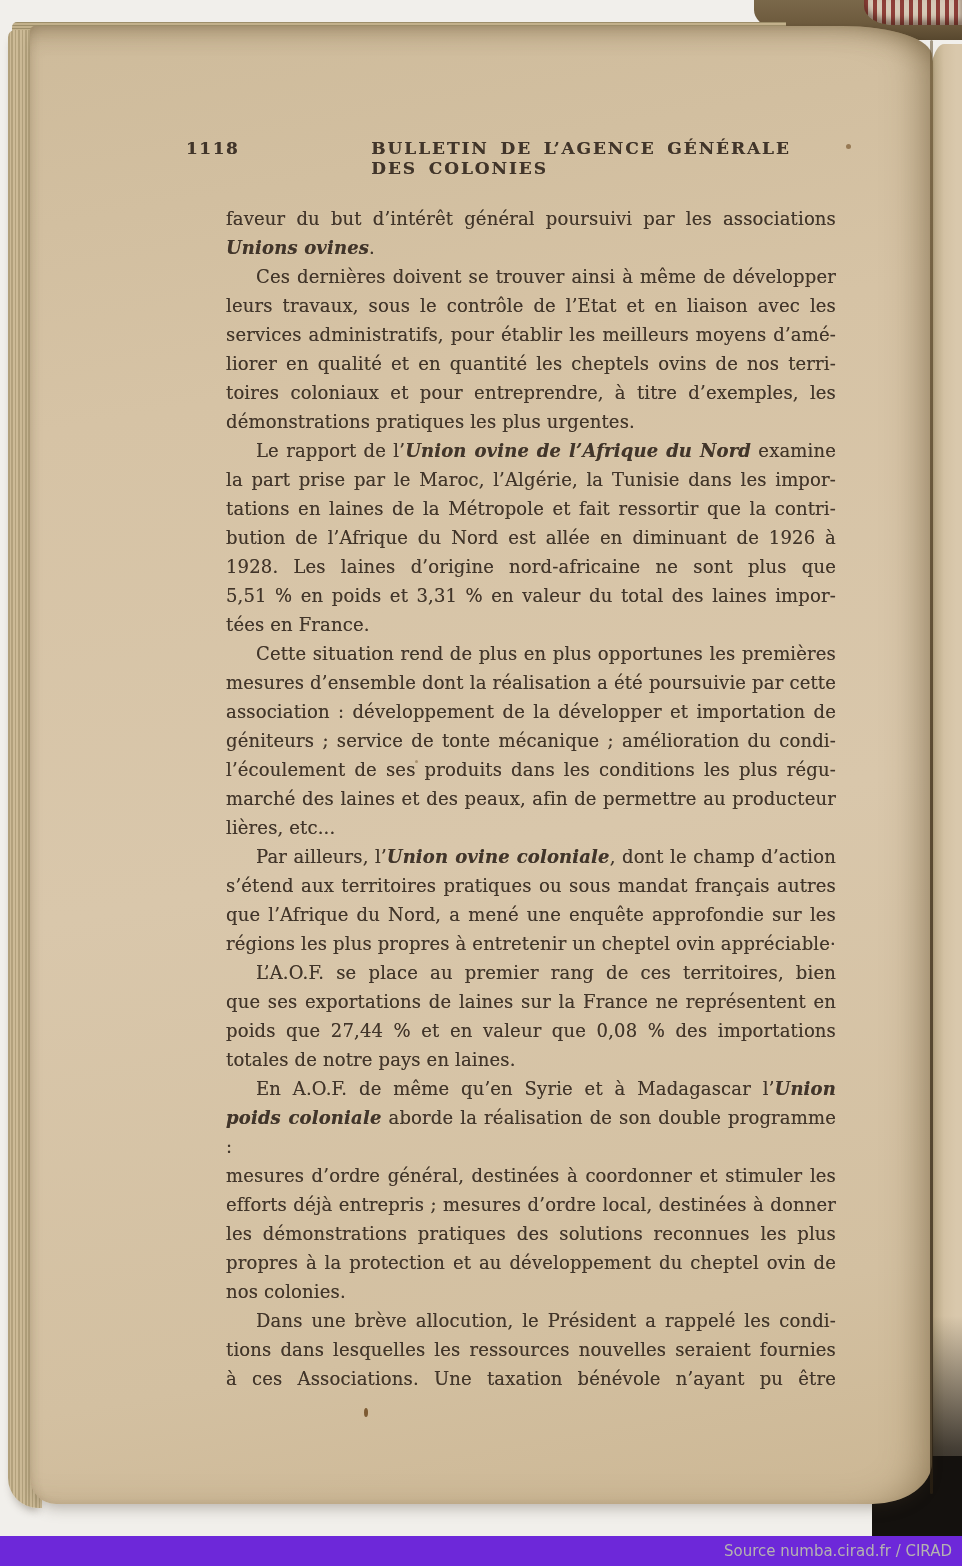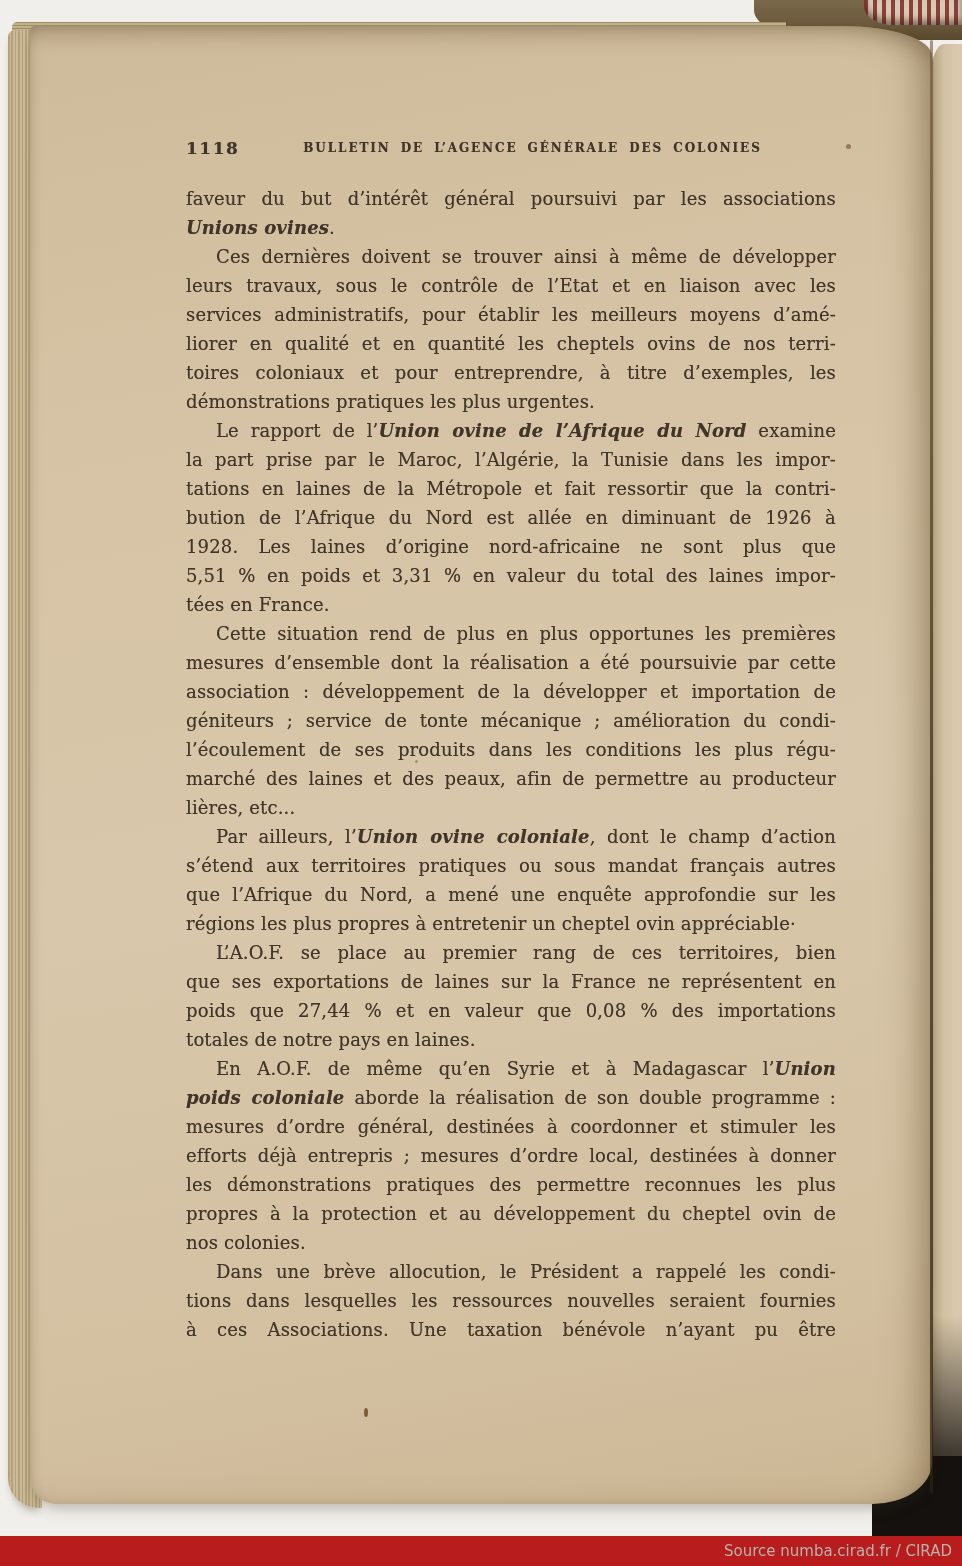--- a/index.html
+++ b/index.html
@@ -43,33 +43,33 @@
     background:linear-gradient(180deg,rgba(99,79,45,0.55),rgba(66,50,27,0.75) 50%,rgba(45,34,19,0.7));
     border-radius:2px; }
   .speck { position:absolute; background:#7d5b33; border-radius:50%; }
   .speck.s1 { left:364px; top:1408px; width:4px; height:9px; }
   .speck.s2 { left:846px; top:144px; width:5px; height:5px; opacity:.7; }
   .speck.s3 { left:415px; top:760px; width:3px; height:3px; opacity:.5; }
 
   
   .content { position:absolute; left:156px; top:112px; width:650px; color:#41352a;
     text-shadow:0 0 0.5px rgba(62,47,32,0.55); }
-  .page-header { display:flex; align-items:center; }
+  .page-header { display:flex; align-items:flex-start;gap:44px; }
   .page-num { font-size:17px; font-weight:700; letter-spacing:1.5px; }
-  .journal-title { margin-left:64px; font-size:12px; font-weight:700;
+  .journal-title { margin-left:88px; font-size:17px; font-weight:700;
     letter-spacing:1.9px; word-spacing:4px; }
-  .text-block { margin-top:26px; font-size:18px; line-height:29px; letter-spacing:0.15px; }
+  .text-block { margin-top:26px; font-size:18px; line-height:29px; letter-spacing:0.15px;margin-left:40px; }
   .para { margin:0; }
   .para .line { text-align:justify; text-align-last:justify; }
   .para .line.last { text-align-last:left; }
   .para.indent .line:first-child { text-indent:30px; }
   .para em { font-style:italic;font-weight:bold; }
 
   
-  .source-bar { position:absolute; left:0; right:0; bottom:0; height:30px; background:#b91c1c;
+  .source-bar { position:absolute; left:0; right:0; bottom:0; height:30px; background:#6d28d9;
     display:flex; align-items:center; justify-content:flex-end;
     font-family:"DejaVu Sans", sans-serif; }
   .source-text { color:#b5b3b0; font-size:15px; padding-right:10px; }
 </style>
 </head>
 <body>
 
 <div class="scene">
 
   <div class="facing-page"></div>
@@ -127,21 +127,21 @@
             <div class="line"><span>L’A.O.F. se place au premier rang de ces territoires, bien</span></div>
             <div class="line"><span>que ses exportations de laines sur la France ne représentent en</span></div>
             <div class="line"><span>poids que 27,44 % et en valeur que 0,08 % des importations</span></div>
             <div class="line last"><span>totales de notre pays en laines.</span></div>
           </div>
           <div class="para indent">
             <div class="line"><span>En A.O.F. de même qu’en Syrie et à Madagascar l’</span><em>Union</em></div>
             <div class="line"><em>poids coloniale</em><span> aborde la réalisation de son double programme :</span></div>
             <div class="line"><span>mesures d’ordre général, destinées à coordonner et stimuler les</span></div>
             <div class="line"><span>efforts déjà entrepris ; mesures d’ordre local, destinées à donner</span></div>
-            <div class="line"><span>les démonstrations pratiques des permettre reconnues les plus</span></div>
+            <div class="line"><span>les démonstrations pratiques des solutions reconnues les plus</span></div>
             <div class="line"><span>propres à la protection et au développement du cheptel ovin de</span></div>
             <div class="line last"><span>nos colonies.</span></div>
           </div>
           <div class="para indent">
             <div class="line"><span>Dans une brève allocution, le Président a rappelé les condi-</span></div>
             <div class="line"><span>tions dans lesquelles les ressources nouvelles seraient fournies</span></div>
             <div class="line"><span>à ces Associations. Une taxation bénévole n’ayant pu être</span></div>
           </div>
         </div>
     </div>

